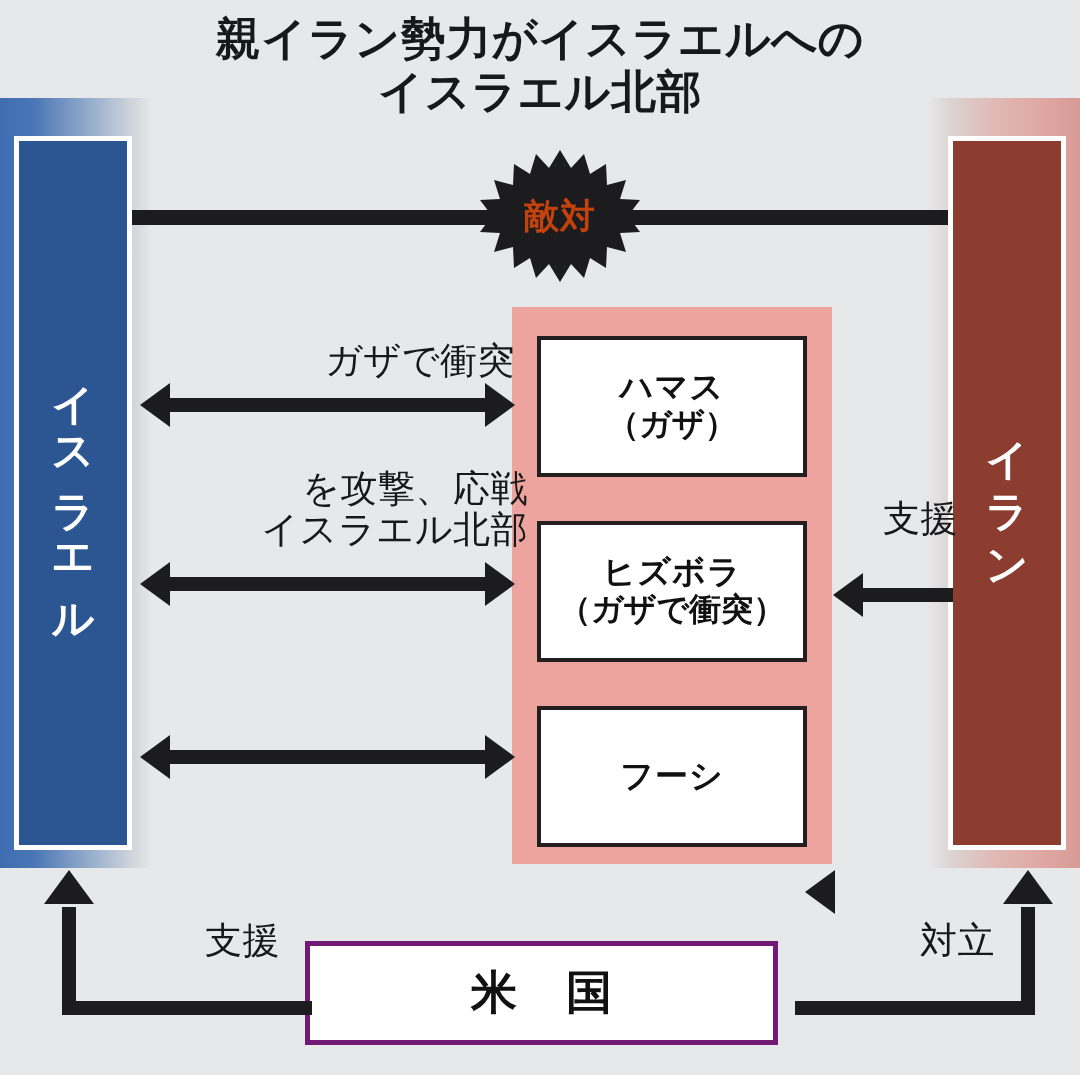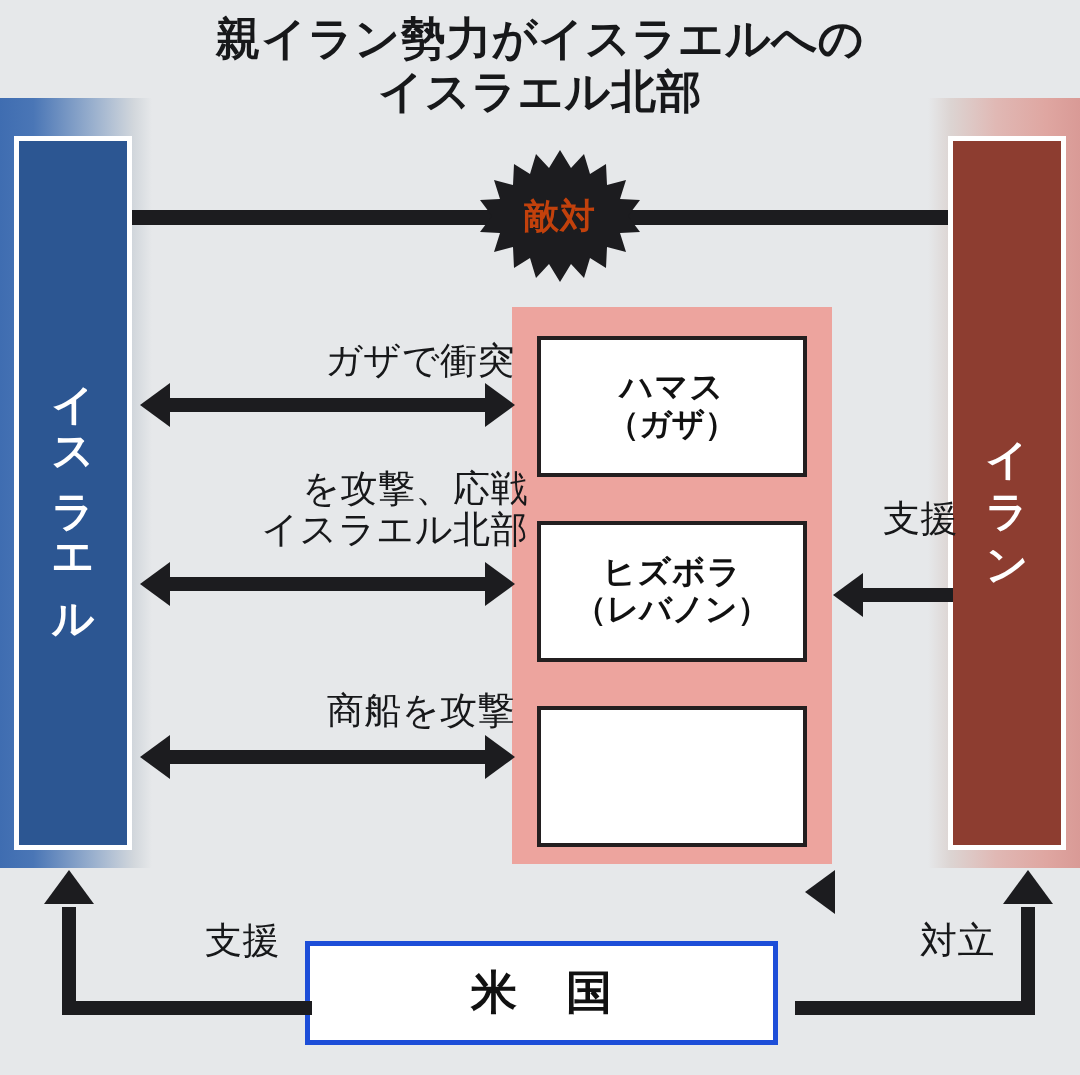--- a/index.html
+++ b/index.html
@@ -220,21 +220,21 @@
 
   
   #us-box {
     position: absolute;
     left: 305px;
     top: 941px;
     width: 473px;
     height: 104px;
     box-sizing: border-box;
     background: #ffffff;
-    border: 5px solid #1d4ed8;
+    border: 5px solid #701a75;
     display: flex;
     align-items: center;
     justify-content: center;
   }
   #us-box .usname {
     font-size: 46px;
     font-weight: 700;
     letter-spacing: 18px;
     text-indent: 18px;
     color: #111;
@@ -305,23 +305,24 @@
     <span class="vlabel">イラン</span>
   </div>
 
   <div id="proxy-group">
     <div class="proxy-box">
       <span class="pname">ハマス</span>
       <span class="ploc">（ガザ）</span>
     </div>
     <div class="proxy-box">
       <span class="pname">ヒズボラ</span>
-      <span class="ploc">（レバノン）</span>
+      <span class="ploc">（ガザで衝突）</span>
     </div>
     <div class="proxy-box">
+      <span class="pname">フーシ</span>
     </div>
   </div>
 
   <div class="arrow-label" id="label-gaza">
     <span class="line">ガザで衝突</span>
   </div>
   <div class="dbl-arrow" id="arrow-gaza">
     <span class="head head-left"></span>
     <span class="shaft"></span>
     <span class="head head-right"></span>
@@ -330,23 +331,20 @@
   <div class="arrow-label" id="label-north">
     <span class="line">を攻撃、応戦</span>
     <span class="line">イスラエル北部</span>
   </div>
   <div class="dbl-arrow" id="arrow-north">
     <span class="head head-left"></span>
     <span class="shaft"></span>
     <span class="head head-right"></span>
   </div>
 
-  <div class="arrow-label" id="label-ships">
-    <span class="line">商船を攻撃</span>
-  </div>
   <div class="dbl-arrow" id="arrow-ships">
     <span class="head head-left"></span>
     <span class="shaft"></span>
     <span class="head head-right"></span>
   </div>
 
   <div class="arrow-label" id="label-iran-support">支援</div>
   <div id="arrow-iran-support">
     <span class="head-left"></span>
     <span class="shaft"></span>

